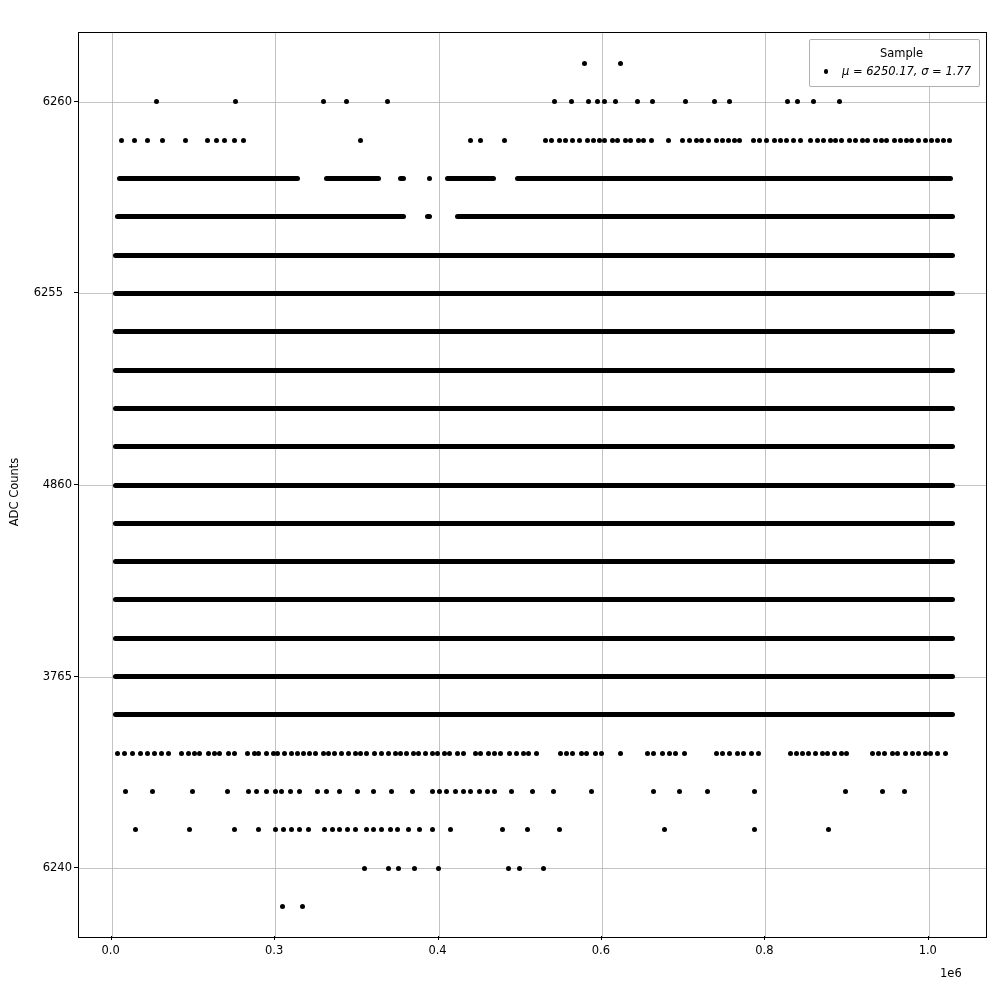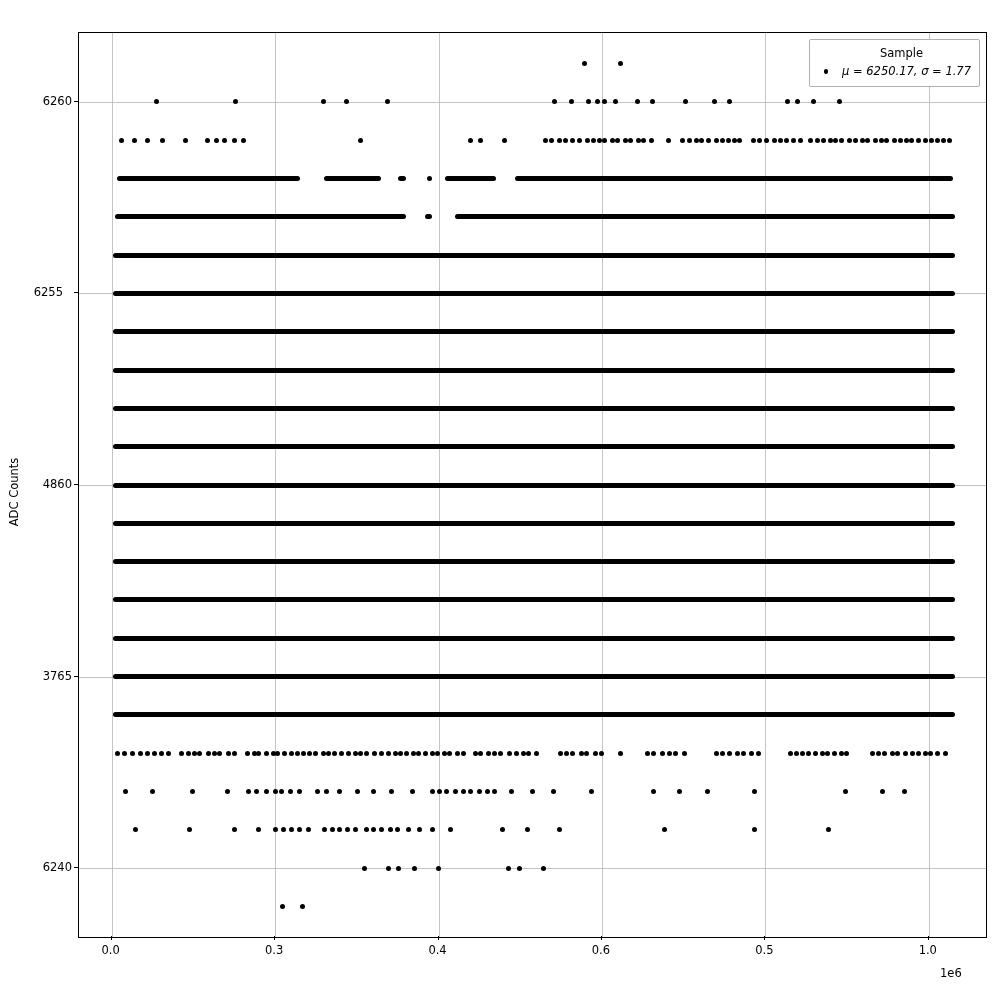--- a/index.html
+++ b/index.html
@@ -501,21 +501,21 @@
   <div id="ticks-layer">
       <div class="xtick" style="left: 110.685px; top: 936px;"></div>
       <div class="xticklabel" style="left: 110.685px; top: 943px;">0.0</div>
       <div class="xtick" style="left: 274.108px; top: 936px;"></div>
       <div class="xticklabel" style="left: 274.108px; top: 943px;">0.3</div>
       <div class="xtick" style="left: 437.532px; top: 936px;"></div>
       <div class="xticklabel" style="left: 437.532px; top: 943px;">0.4</div>
       <div class="xtick" style="left: 600.955px; top: 936px;"></div>
       <div class="xticklabel" style="left: 600.955px; top: 943px;">0.6</div>
       <div class="xtick" style="left: 764.378px; top: 936px;"></div>
-      <div class="xticklabel" style="left: 764.378px; top: 943px;">0.5</div>
+      <div class="xticklabel" style="left: 764.378px; top: 943px;">0.8</div>
       <div class="xtick" style="left: 927.802px; top: 936px;"></div>
       <div class="xticklabel" style="left: 927.802px; top: 943px;">1.0</div>
       <div class="ytick" style="left: 74px; top: 867.051px;"></div>
       <div class="yticklabel" style="left: 26px; width: 46px; top: 867.051px;">6240</div>
       <div class="ytick" style="left: 74px; top: 675.525px;"></div>
       <div class="yticklabel" style="left: 26px; width: 46px; top: 675.525px;">3765</div>
       <div class="ytick" style="left: 74px; top: 484px;"></div>
       <div class="yticklabel" style="left: 26px; width: 46px; top: 484px;">4860</div>
       <div class="ytick" style="left: 74px; top: 292.475px;"></div>
       <div class="yticklabel" style="left: 17px; width: 46px; top: 292.475px;">6255</div>

